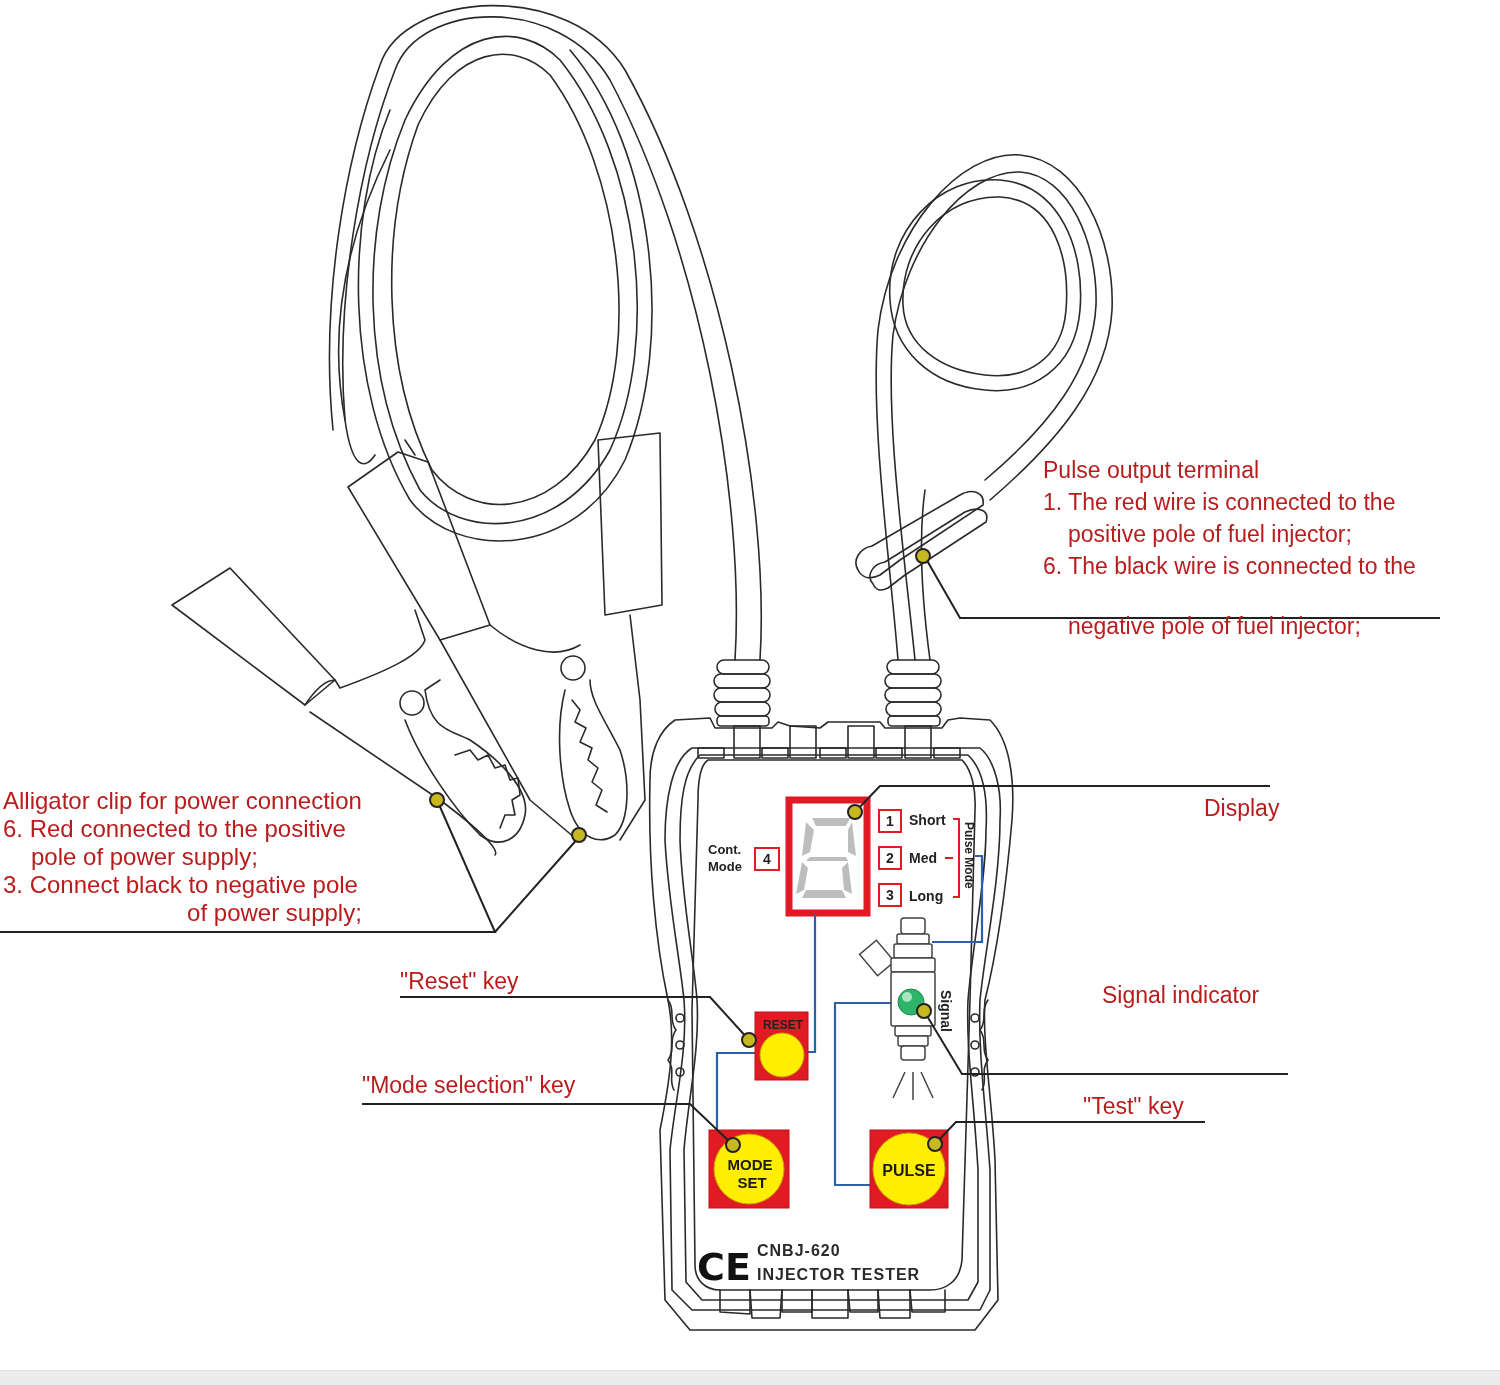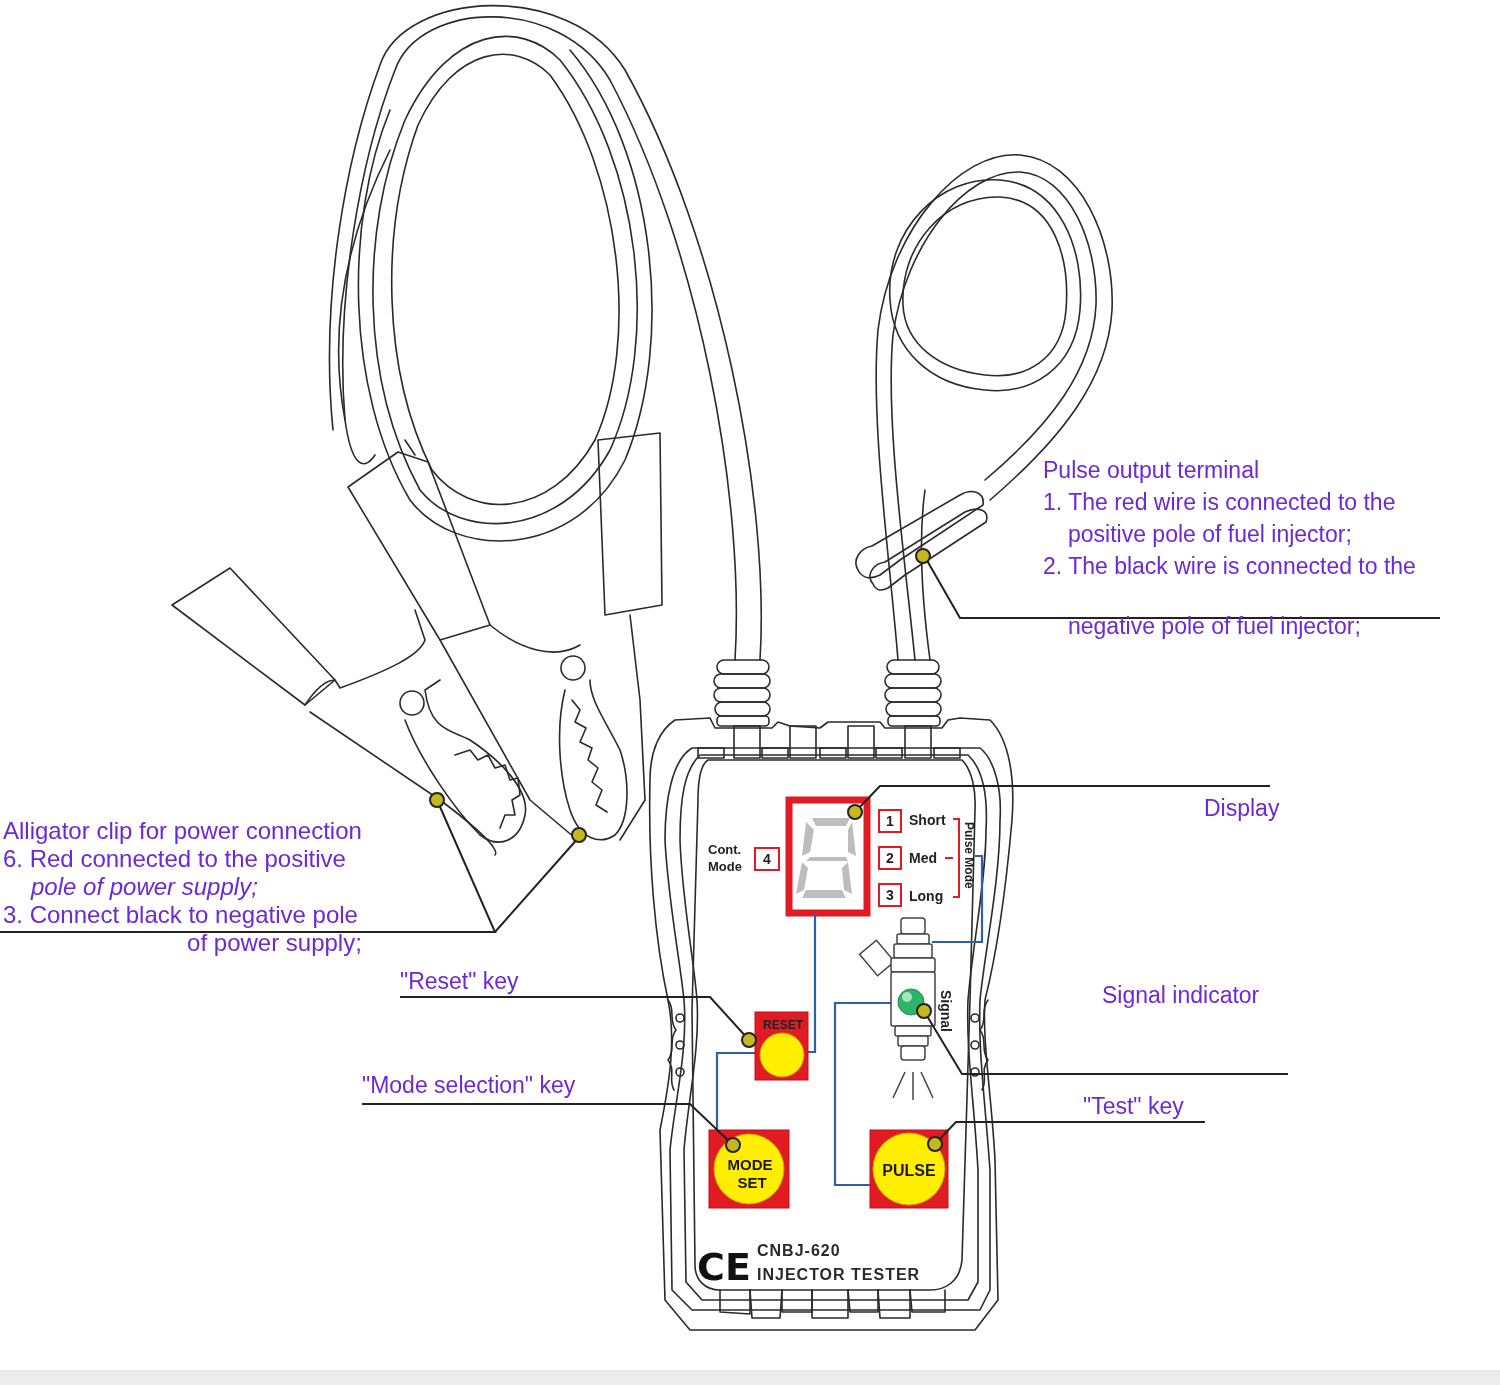--- a/index.html
+++ b/index.html
@@ -1,19 +1,19 @@
 <!DOCTYPE html>
 <html><head>
 <meta charset="utf-8">
 <style>
   html, body { margin:0; padding:0; background:#ffffff; }
   body { width:1500px; height:1385px; position:relative; overflow:hidden;
          font-family:"Liberation Sans", sans-serif; color:#1a1a1a; }
   #stage { position:absolute; left:0; top:0; width:1500px; height:1385px; }
-  .callout { position:absolute; font-family:"Liberation Sans", sans-serif; font-size:23px; line-height:28px; color:#6d28d9; white-space:nowrap; }
+  .callout { position:absolute; font-family:"Liberation Sans", sans-serif; font-size:23px; line-height:28px; color:#b91c1c; white-space:nowrap; }
   .callout .title { display:block; }
   .bottom-bar { position:absolute; left:0; top:1370px; width:1500px; height:15px; background:#ececec; border-top:1px solid #e2e2e2; }
   .svg-text { font-family:"Liberation Sans", sans-serif; font-weight:bold; }
 </style>
 </head>
 <body>
 
 <div id="stage">
 <svg width="1500" height="1385" viewBox="0 0 1500 1385" xmlns="http://www.w3.org/2000/svg">
   <g fill="none" stroke="#2a2a2a" stroke-width="1.6" stroke-linejoin="round" stroke-linecap="round">
@@ -225,28 +225,28 @@
     <circle cx="924" cy="1011" r="7"></circle>
     <circle cx="935" cy="1144" r="7"></circle>
   </g>
 </svg>
 
 
 <div class="callout" style="left:1043px; top:454px; line-height:32px;">
   <span class="title">Pulse output terminal</span>
   <span class="title">1. The red wire is connected to the</span>
   <span class="title" style="padding-left:25px;">positive pole of fuel injector;</span>
-  <span class="title">2. The black wire is connected to the</span>
+  <span class="title">6. The black wire is connected to the</span>
   <span class="title" style="padding-left:25px;margin-top:28px;">negative pole of fuel injector;</span>
 </div>
 
-<div class="callout" style="left:3px; top:787px; font-size:24px;margin-top:30px;">
+<div class="callout" style="left:3px; top:787px; font-size:24px;">
   <span class="title">Alligator clip for power connection</span>
   <span class="title">6. Red connected to the positive</span>
-  <span class="title" style="padding-left:28px;font-style:italic;">pole of power supply;</span>
+  <span class="title" style="padding-left:28px;">pole of power supply;</span>
   <span class="title">3. Connect black to negative pole</span>
   <span class="title" style="padding-left:28px;text-align:right;">of power supply;</span>
 </div>
 
 <div class="callout" style="left:1180px; top:794px;margin-left:24px;">Display</div>
 <div class="callout" style="left:400px; top:967px;">"Reset" key</div>
 <div class="callout" style="left:362px; top:1071px;">"Mode selection" key</div>
 <div class="callout" style="left:1102px; top:981px;">Signal indicator</div>
 <div class="callout" style="left:1083px; top:1092px;">"Test" key</div>
 

